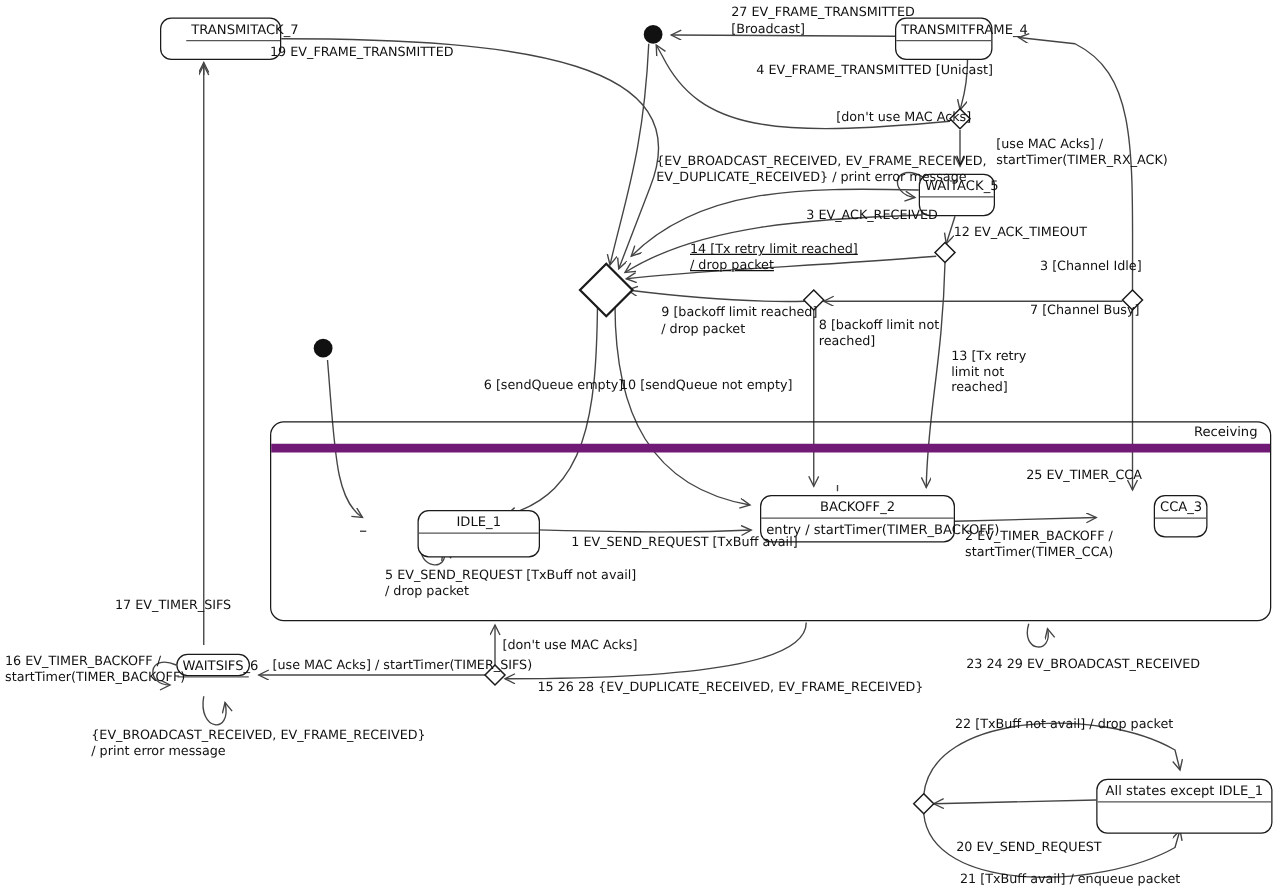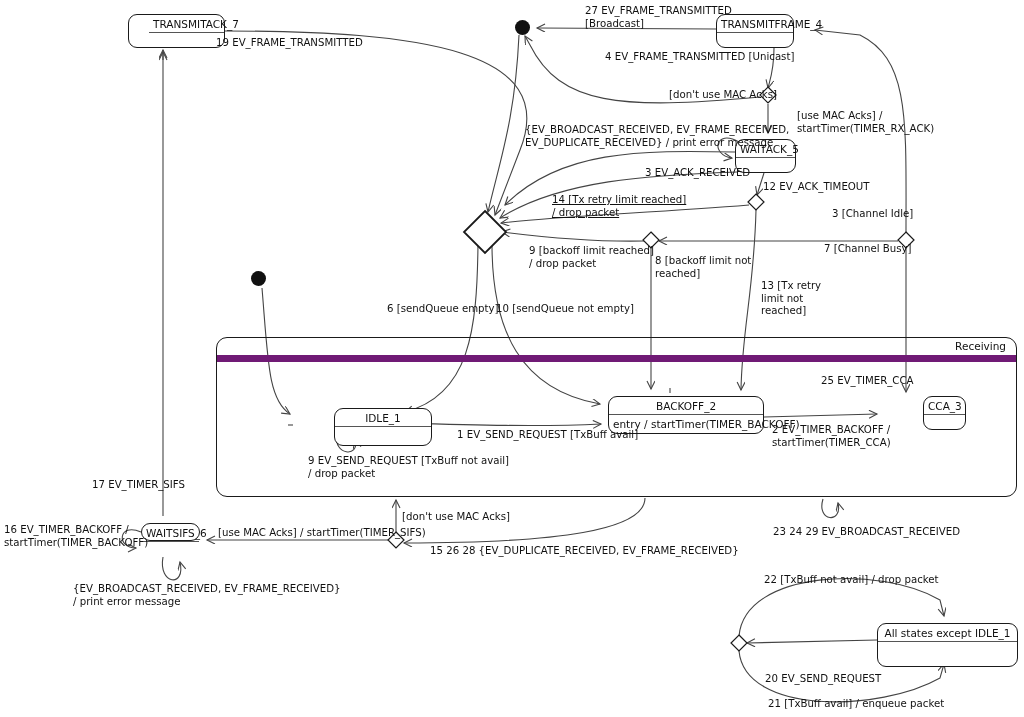--- a/index.html
+++ b/index.html
@@ -242,21 +242,21 @@
       <div class="lbl" style="left: 824px; top: 243px;">7 [Channel Busy]</div>
       <div class="lbl" style="left: 761px; top: 280px;">13 [Tx retry
 limit not
 reached]</div>
       <div class="lbl" style="left: 387px; top: 303px;">6 [sendQueue empty]</div>
       <div class="lbl" style="left: 496px; top: 303px;">10 [sendQueue not empty]</div>
       <div class="lbl" style="left: 821px; top: 375px;">25 EV_TIMER_CCA</div>
       <div class="lbl" style="left: 457px; top: 429px;">1 EV_SEND_REQUEST [TxBuff avail]</div>
       <div class="lbl" style="left: 772px; top: 424px;">2 EV_TIMER_BACKOFF /
 startTimer(TIMER_CCA)</div>
-      <div class="lbl" style="left: 308px; top: 455px;">9 EV_SEND_REQUEST [TxBuff not avail]
+      <div class="lbl" style="left: 308px; top: 455px;">5 EV_SEND_REQUEST [TxBuff not avail]
 / drop packet</div>
       <div class="lbl" style="left: 92px; top: 479px;">17 EV_TIMER_SIFS</div>
       <div class="lbl" style="left: 4px; top: 524px;">16 EV_TIMER_BACKOFF /
 startTimer(TIMER_BACKOFF)</div>
       <div class="lbl" style="left: 218px; top: 527px;">[use MAC Acks] / startTimer(TIMER_SIFS)</div>
       <div class="lbl" style="left: 402px; top: 511px;">[don't use MAC Acks]</div>
       <div class="lbl" style="left: 430px; top: 545px;">15 26 28 {EV_DUPLICATE_RECEIVED, EV_FRAME_RECEIVED}</div>
       <div class="lbl" style="left: 773px; top: 526px;">23 24 29 EV_BROADCAST_RECEIVED</div>
       <div class="lbl" style="left: 73px; top: 583px;">{EV_BROADCAST_RECEIVED, EV_FRAME_RECEIVED}
 / print error message</div>

